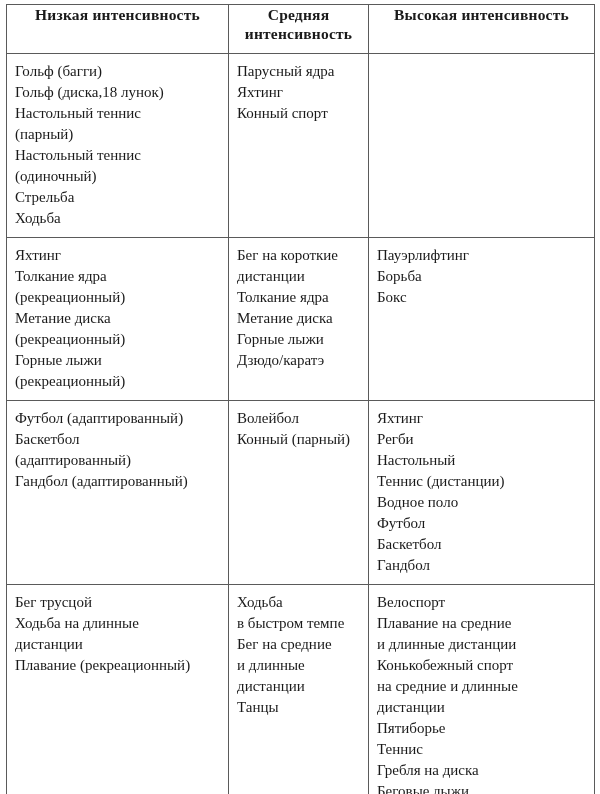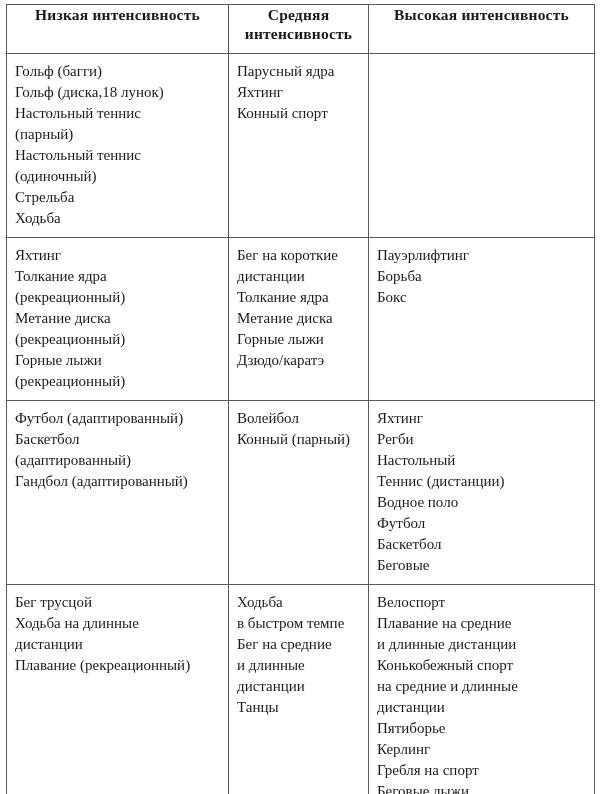--- a/index.html
+++ b/index.html
@@ -193,21 +193,21 @@
         <td>
           <div class="cell-inner">
             <ul class="item-list">
               <li>Яхтинг</li>
               <li>Регби</li>
               <li>Настольный</li>
               <li>Теннис (дистанции)</li>
               <li>Водное поло</li>
               <li>Футбол</li>
               <li>Баскетбол</li>
-              <li>Беговые</li>
+              <li>Гандбол</li>
             </ul>
           </div>
         </td>
       </tr>
 
       <tr class="row-4">
         <td>
           <div class="cell-inner">
             <ul class="item-list">
               <li>Бег трусцой</li>
@@ -232,22 +232,22 @@
         <td>
           <div class="cell-inner">
             <ul class="item-list">
               <li>Велоспорт</li>
               <li>Плавание на средние
 и длинные дистанции</li>
               <li>Конькобежный спорт
 на средние и длинные
 дистанции</li>
               <li>Пятиборье</li>
-              <li>Керлинг</li>
-              <li>Гребля на спорт</li>
+              <li>Теннис</li>
+              <li>Гребля на диска</li>
               <li>Беговые лыжи</li>
 
             </ul>
           </div>
         </td>
       </tr>
 
     </tbody>
   </table>
 

